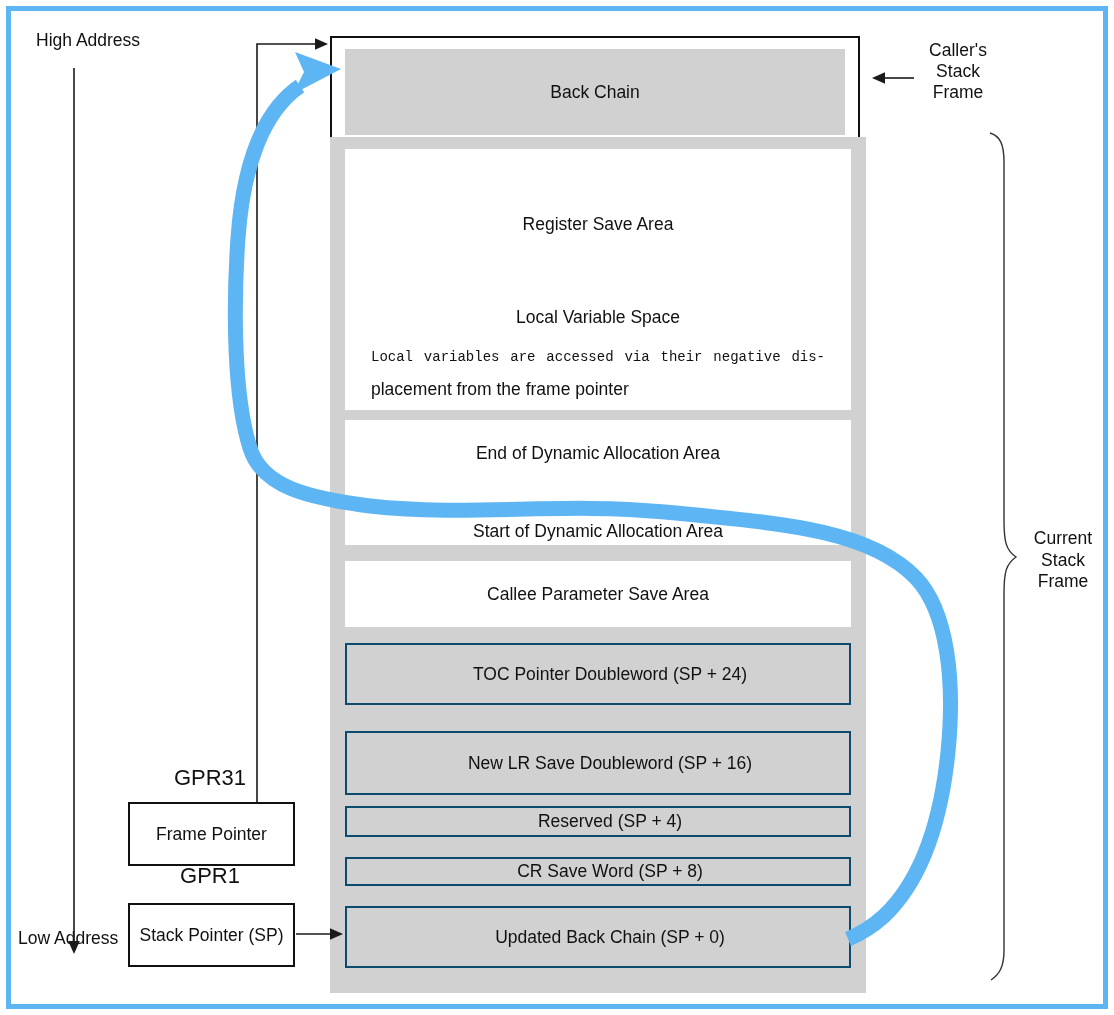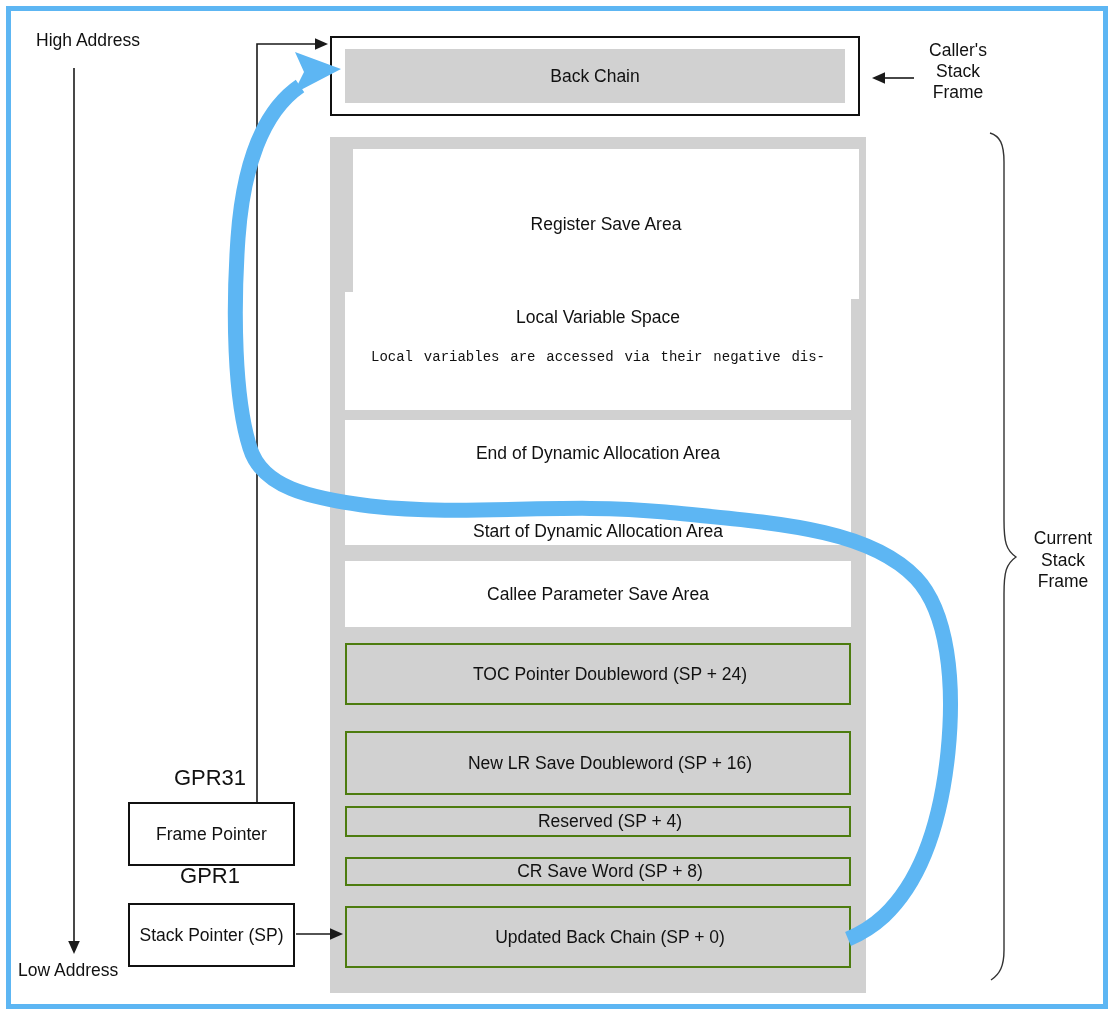--- a/index.html
+++ b/index.html
@@ -11,49 +11,49 @@
   .canvas{
     position:relative;width:1114px;height:1015px;background:#ffffff;
     font-family:"Liberation Sans","DejaVu Sans",sans-serif;color:#111;
     overflow:hidden;
   }
   .outer-border{position:absolute;inset:6px;border:5px solid var(--accent-blue);z-index:0;}
   .abs{position:absolute;}
   .lbl{font-size:17.5px;line-height:21px;white-space:pre-line;}
   .center{text-align:center;}
   
-  .backchain-outer{left:330px;top:36px;width:530px;height:80px;background:#fff;border:2px solid #111;box-sizing:border-box;z-index:1;}
+  .backchain-outer{left:330px;top:36px;width:530px;height:112px;background:#fff;border:2px solid #111;box-sizing:border-box;z-index:1;}
   .backchain-inner{position:absolute;left:13px;top:11px;right:13px;bottom:11px;background:var(--container-gray);display:flex;align-items:center;justify-content:center;font-size:17.5px;}
   
   .frame-container{left:330px;top:137px;width:536px;height:856px;background:var(--container-gray);z-index:1;}
   .slot{position:absolute;left:345px;width:506px;box-sizing:border-box;display:flex;align-items:center;justify-content:center;font-size:17.5px;z-index:2;}
   .slot.white{background:#fff;}
-  .slot.grayb{background:var(--container-gray);border:2px solid #4d7c0f;padding-left:24px;}
-  .slot-register{top:149px;height:150px;margin-left:8px;}
+  .slot.grayb{background:var(--container-gray);border:2px solid #0c4a6e;padding-left:24px;}
+  .slot-register{top:149px;height:150px;}
   .slot-local{top:292px;height:118px;display:block;}
   .local-title{text-align:center;margin-top:15px;font-size:17.5px;}
   .local-line1{margin:21px 26px 14px 26px;font-size:14px;text-align:justify;text-align-last:justify;font-family:Liberation Mono, monospace;}
   .local-line2{margin:14px 26px 0 26px;font-size:17.5px;}
   .slot-dynamic{top:420px;height:125px;display:block;}
   .dyn-end{position:absolute;left:0;right:0;top:23px;text-align:center;}
   .dyn-start{position:absolute;left:0;right:0;top:101px;text-align:center;}
   .slot-callee{top:561px;height:66px;}
   .slot-toc{top:643px;height:62px;}
   .slot-newlr{top:723px;height:64px;margin-top:8px;}
   .slot-reserved{top:806px;height:31px;}
   .slot-cr{top:857px;height:29px;}
   .slot-updated{top:906px;height:62px;}
   
   .ptr-box{left:128px;width:167px;height:64px;background:#fff;border:2px solid #111;box-sizing:border-box;display:flex;align-items:center;justify-content:center;font-size:17.5px;z-index:2;}
   .fp-box{top:802px;}
   .sp-box{top:903px;}
   .gpr{font-size:22px;z-index:2;}
   
   .high-addr{left:36px;top:30px;}
-  .low-addr{left:18px;top:960px;}
+  .low-addr{left:18px;top:928px;}
   .callers{left:916px;top:40px;width:84px;}
   .current{left:1018px;top:528px;width:90px;line-height:21.5px;}
   .overlay{position:absolute;left:0;top:0;z-index:5;pointer-events:none;}
   .stroke-black{stroke:var(--line-black);stroke-width:1.6;fill:none;}
   .fill-black{fill:var(--line-black);stroke:none;}
   .stroke-brace{stroke:#333;stroke-width:1.4;fill:none;}
   .blue-curve{stroke:var(--accent-blue);stroke-width:15;fill:none;stroke-linecap:butt;}
   .blue-head{fill:var(--accent-blue);stroke:none;}
 </style>
 </head>
@@ -76,20 +76,21 @@
     <div class="backchain-inner">Back Chain</div>
   </div>
 
   <div class="abs frame-container"></div>
 
   <div class="slot white slot-register">Register Save Area</div>
 
   <div class="slot white slot-local">
     <div class="local-title">Local Variable Space</div>
     <div class="local-line1">Local variables are accessed via their negative dis-</div>
+    <div class="local-line2">placement from the frame pointer</div>
   </div>
 
   <div class="slot white slot-dynamic">
     <div class="dyn-end">End of Dynamic Allocation Area</div>
     <div class="dyn-start">Start of Dynamic Allocation Area</div>
   </div>
 
   <div class="slot white slot-callee">Callee Parameter Save Area</div>
   <div class="slot grayb slot-toc">TOC Pointer Doubleword (SP + 24)</div>
   <div class="slot grayb slot-newlr">New LR Save Doubleword (SP + 16)</div>

